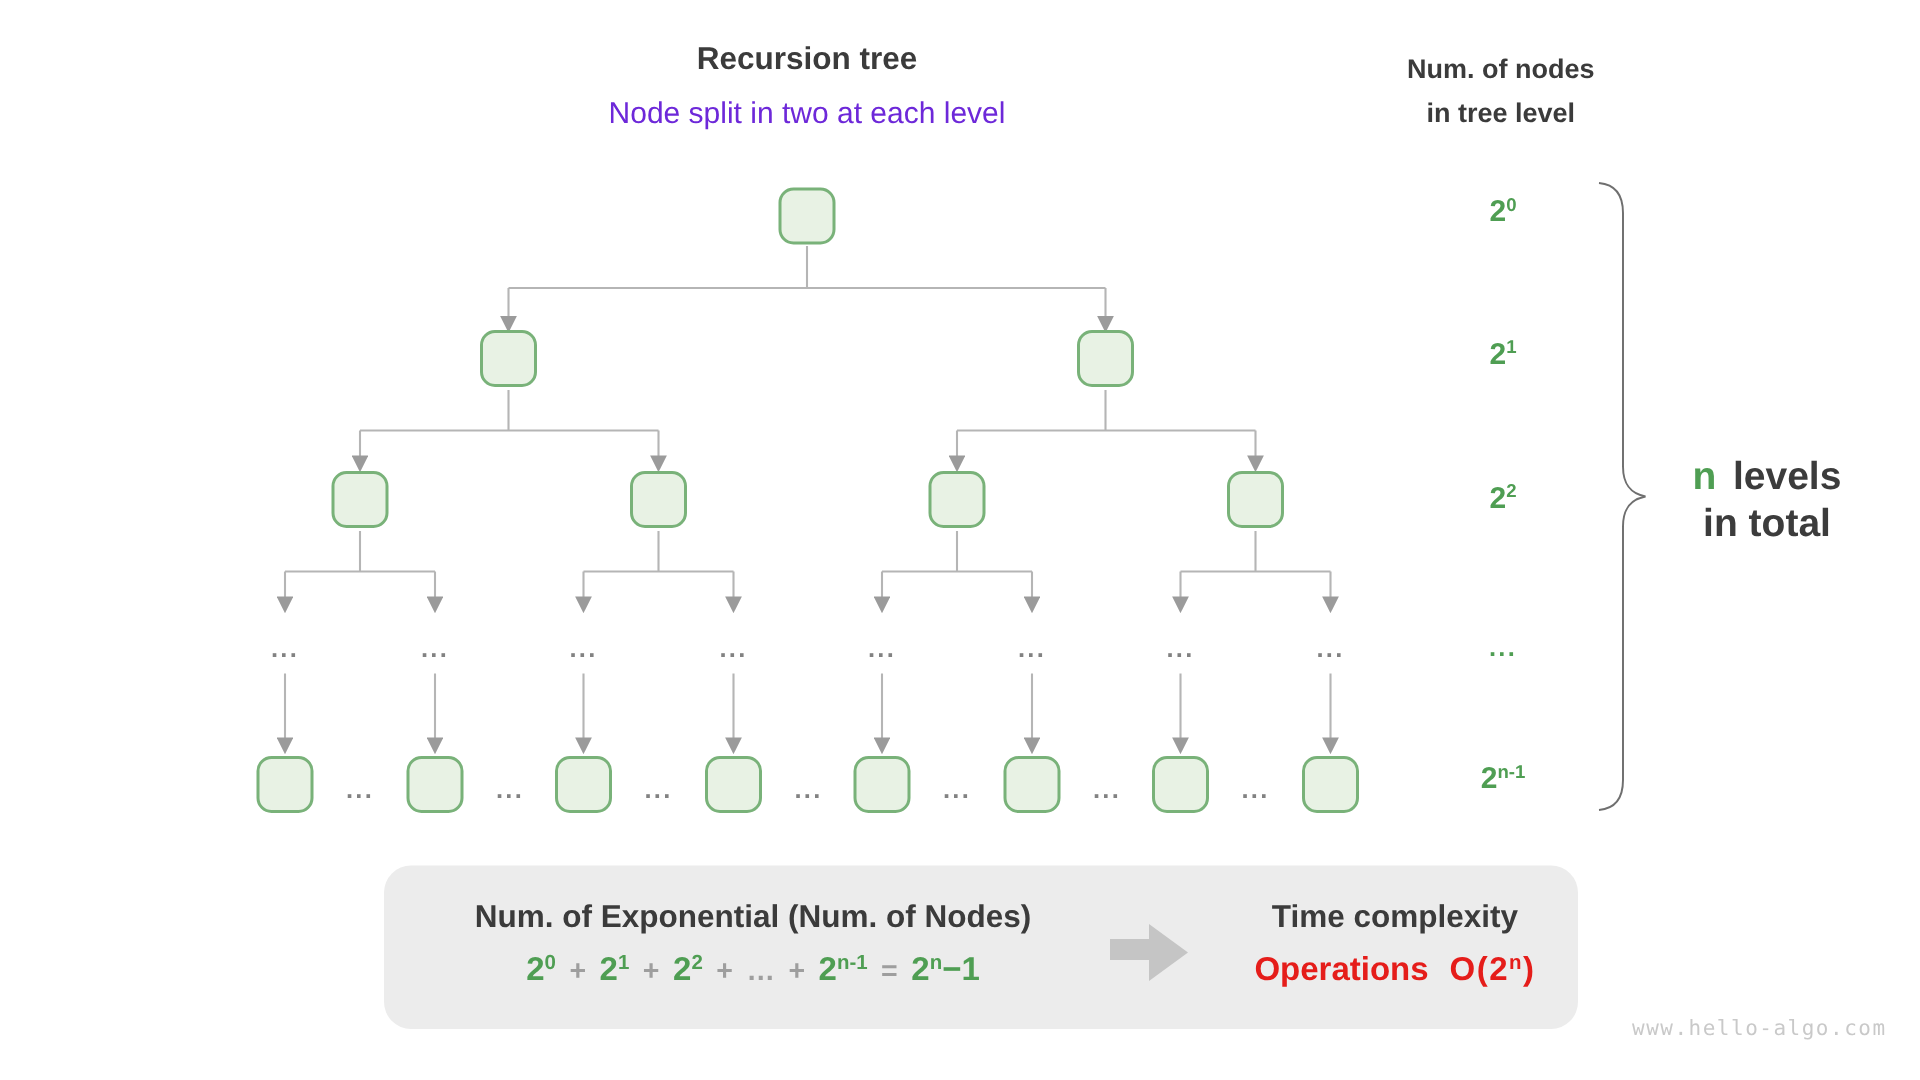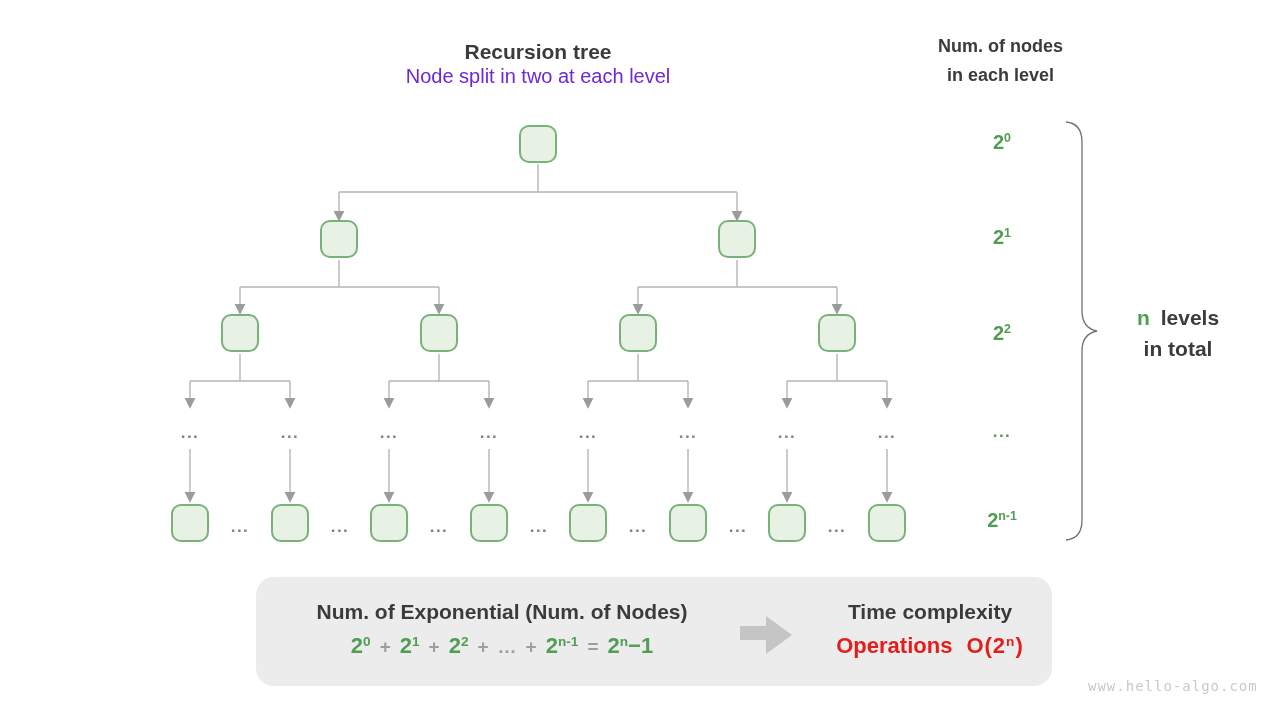--- a/index.html
+++ b/index.html
@@ -1,40 +1,40 @@
 <!DOCTYPE html>
 <html><head>
 <meta charset="utf-8">
 <style>
   html,body{margin:0;padding:0;background:#fff;}
   .canvas{position:relative;width:1280px;height:720px;background:#ffffff;overflow:hidden;
           font-family:"Liberation Sans",sans-serif;color:#3c3c3c;}
   
-  .fig-title{position:absolute;left:358px;top:40px;width:360px;text-align:center;
+  .fig-title{position:absolute;left:358px;top:28px;width:360px;text-align:center;
              font-size:21px;font-weight:bold;color:#3b3b3b;}
   .fig-subtitle{position:absolute;left:338px;top:65px;width:400px;text-align:center;
              font-size:20px;font-weight:400;color:#6d28d9;}
   .right-header{position:absolute;left:898px;top:32px;width:205px;text-align:center;
              font-size:18px;font-weight:bold;color:#3b3b3b;line-height:29px;}
   
   .node{position:absolute;width:38px;height:38px;box-sizing:border-box;
         border:2.5px solid #79b279;border-radius:10px;background:#e8f2e4;}
   
   .tdots{position:absolute;transform:translate(-50%,-50%);color:#828282;
          font-weight:bold;font-size:17px;letter-spacing:1.5px;white-space:nowrap;}
   
   .overlay{position:absolute;left:0;top:0;pointer-events:none;}
   
   .lvl{position:absolute;left:952px;width:100px;text-align:center;transform:translateY(-50%);
        color:#4f9e53;font-weight:bold;font-size:20px;}
   .lvl.dots-lvl{font-size:17px;letter-spacing:1.5px;}
   sup{font-size:0.62em;line-height:0;position:relative;vertical-align:baseline;top:-0.55em;}
   
   .brace-label{position:absolute;left:1108px;top:302px;width:140px;text-align:center;
-       font-size:21px;font-weight:600;color:#3c3c3c;line-height:31px;}
+       font-size:26px;font-weight:600;color:#3c3c3c;line-height:31px;}
   .brace-label .nvar{color:#4f9e53;font-weight:bold;margin-right:11px;}
   
   .sum-box{position:absolute;left:256px;top:577px;width:796px;height:109px;
        background:#ececec;border-radius:18px;}
   .ops-title{position:absolute;left:277px;top:600px;width:450px;text-align:center;
        font-size:21px;font-weight:bold;color:#3b3b3b;}
   .formula{position:absolute;left:277px;top:633px;width:450px;display:flex;
        justify-content:center;align-items:baseline;gap:9px;
        font-size:22px;font-weight:bold;color:#4f9e53;white-space:nowrap;}
   .formula .op{color:#9e9e9e;font-size:19px;}
@@ -49,21 +49,21 @@
 </style>
 </head>
 <body>
 
 <div class="canvas">
 
   <div class="fig-title">Recursion tree</div>
   <div class="fig-subtitle">Node split in two at each level</div>
   <div class="right-header">
     <div>Num. of nodes</div>
-    <div>in each level</div>
+    <div>in tree level</div>
   </div>
 
   <svg class="overlay" width="1280" height="720">
     <defs>
       <marker id="ah" markerWidth="8" markerHeight="8" refX="1" refY="4" orient="auto">
         <path d="M0,0 L8,4 L0,8 Z" fill="#9b9b9b"></path>
       </marker>
     </defs>
     <g stroke="#b5b5b5" stroke-width="1.4" fill="none">
 

